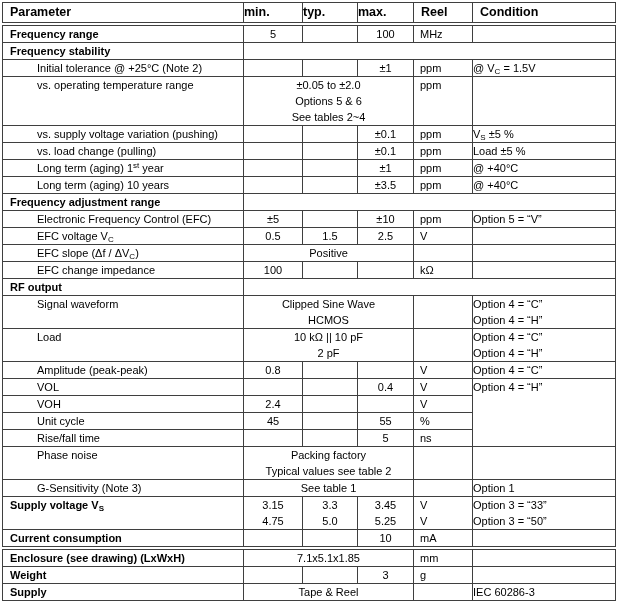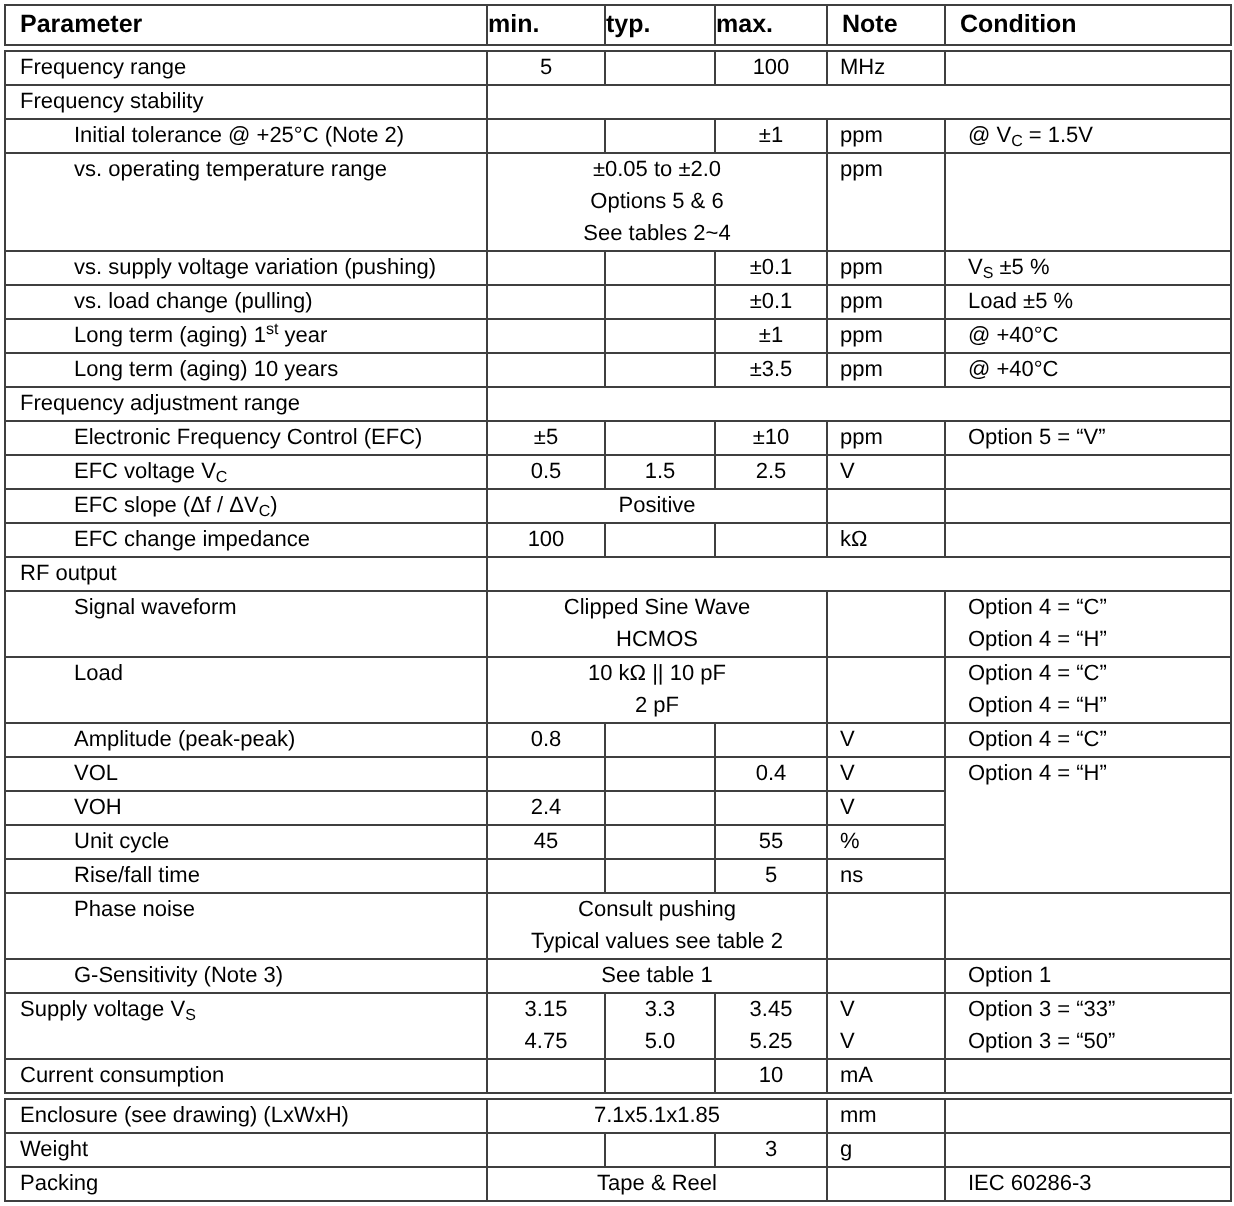--- a/index.html
+++ b/index.html
@@ -20,24 +20,24 @@
     font-size:12.5px;
     line-height:19px;
     font-weight:bold;
     text-align:left;
     padding-left:7px;
     border-bottom:4px double #3f3f3f;
   }
   th.c{text-align:left;padding-left:0;}
   td.param{padding-left:7px;}
   td.param.indent{padding-left:34px;}
-  .bold{font-weight:normal;}
+  .bold{font-weight:bold;}
   td.num{text-align:center;}
   td.unit{padding-left:6px;}
-  td.cond{padding-left:11px;}
+  td.cond{padding-left:0;}
   td.spanc{text-align:center;}
   tr.db > td{border-bottom:4px double #3f3f3f;}
   sub{font-size:8px;line-height:0;vertical-align:-2px;}
   sup{font-size:8px;line-height:0;vertical-align:4px;text-align:right;}
 </style>
 </head>
 <body>
 
 <table class="spec">
   <colgroup>
@@ -47,21 +47,21 @@
     <col style="width:56px">
       <col style="width:59px">
       <col style="width:143px">
   </colgroup>
   <thead>
     <tr>
       <th>Parameter</th>
       <th class="c">min.</th>
       <th class="c">typ.</th>
       <th class="c">max.</th>
-      <th>Note</th>
+      <th>Reel</th>
       <th>Condition</th>
     </tr>
   </thead>
   <tbody id="spec-body">
       <tr>
         <td class="param bold">Frequency range</td>
         <td class="num">5</td>
         <td class="num"></td>
         <td class="num">100</td>
         <td class="unit">MHz</td>
@@ -218,21 +218,21 @@
       <tr>
         <td class="param indent">Rise/fall time</td>
         <td class="num"></td>
         <td class="num"></td>
         <td class="num">5</td>
         <td class="unit">ns</td>
       </tr>
       <tr>
         <td class="param indent">Phase noise</td>
         <td class="spanc" colspan="3">
-          <div>Consult pushing</div>
+          <div>Packing factory</div>
           <div>Typical values see table 2</div>
         </td>
         <td class="unit"></td>
         <td class="cond"></td>
       </tr>
       <tr>
         <td class="param indent">G-Sensitivity (Note 3)</td>
         <td class="spanc" colspan="3">
           <div>See table 1</div>
         </td>
@@ -280,21 +280,21 @@
       </tr>
       <tr>
         <td class="param bold">Weight</td>
         <td class="num"></td>
         <td class="num"></td>
         <td class="num">3</td>
         <td class="unit">g</td>
         <td class="cond"></td>
       </tr>
       <tr>
-        <td class="param bold">Packing</td>
+        <td class="param bold">Supply</td>
         <td class="spanc" colspan="3">
           <div>Tape &amp; Reel</div>
         </td>
         <td class="unit"></td>
         <td class="cond">IEC 60286-3</td>
       </tr>
     </tbody>
 </table>
 
 </body></html>

